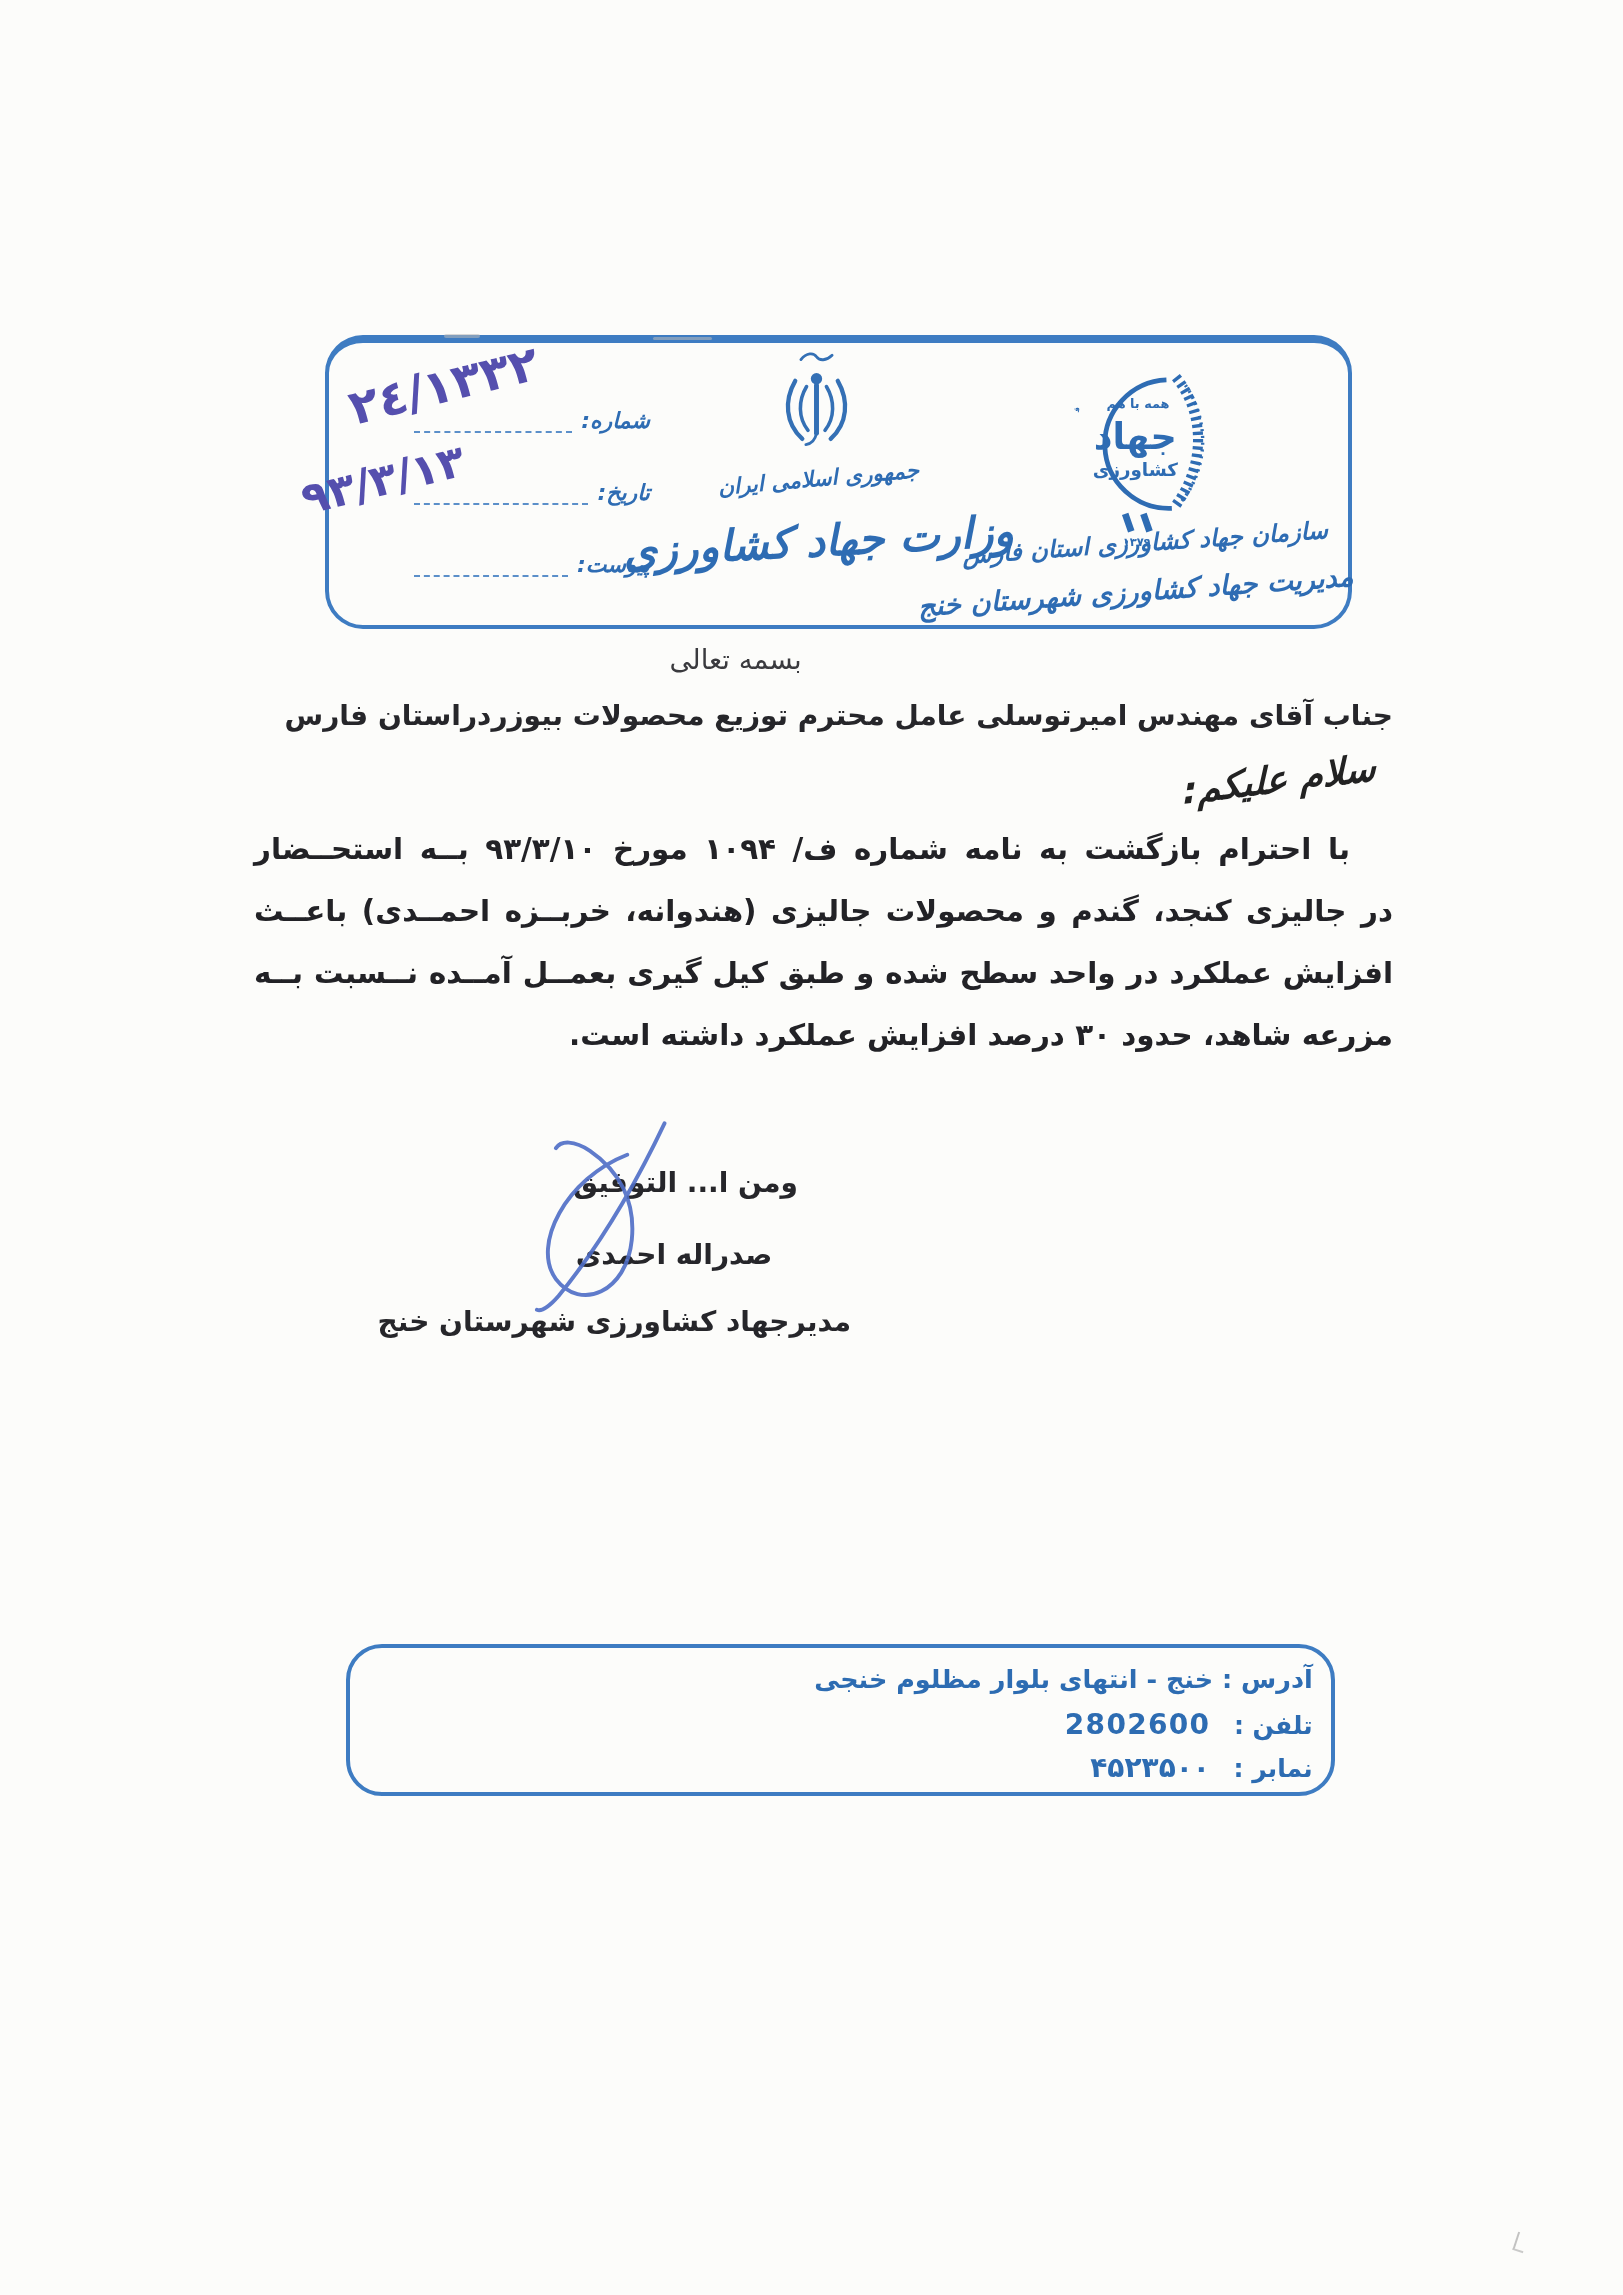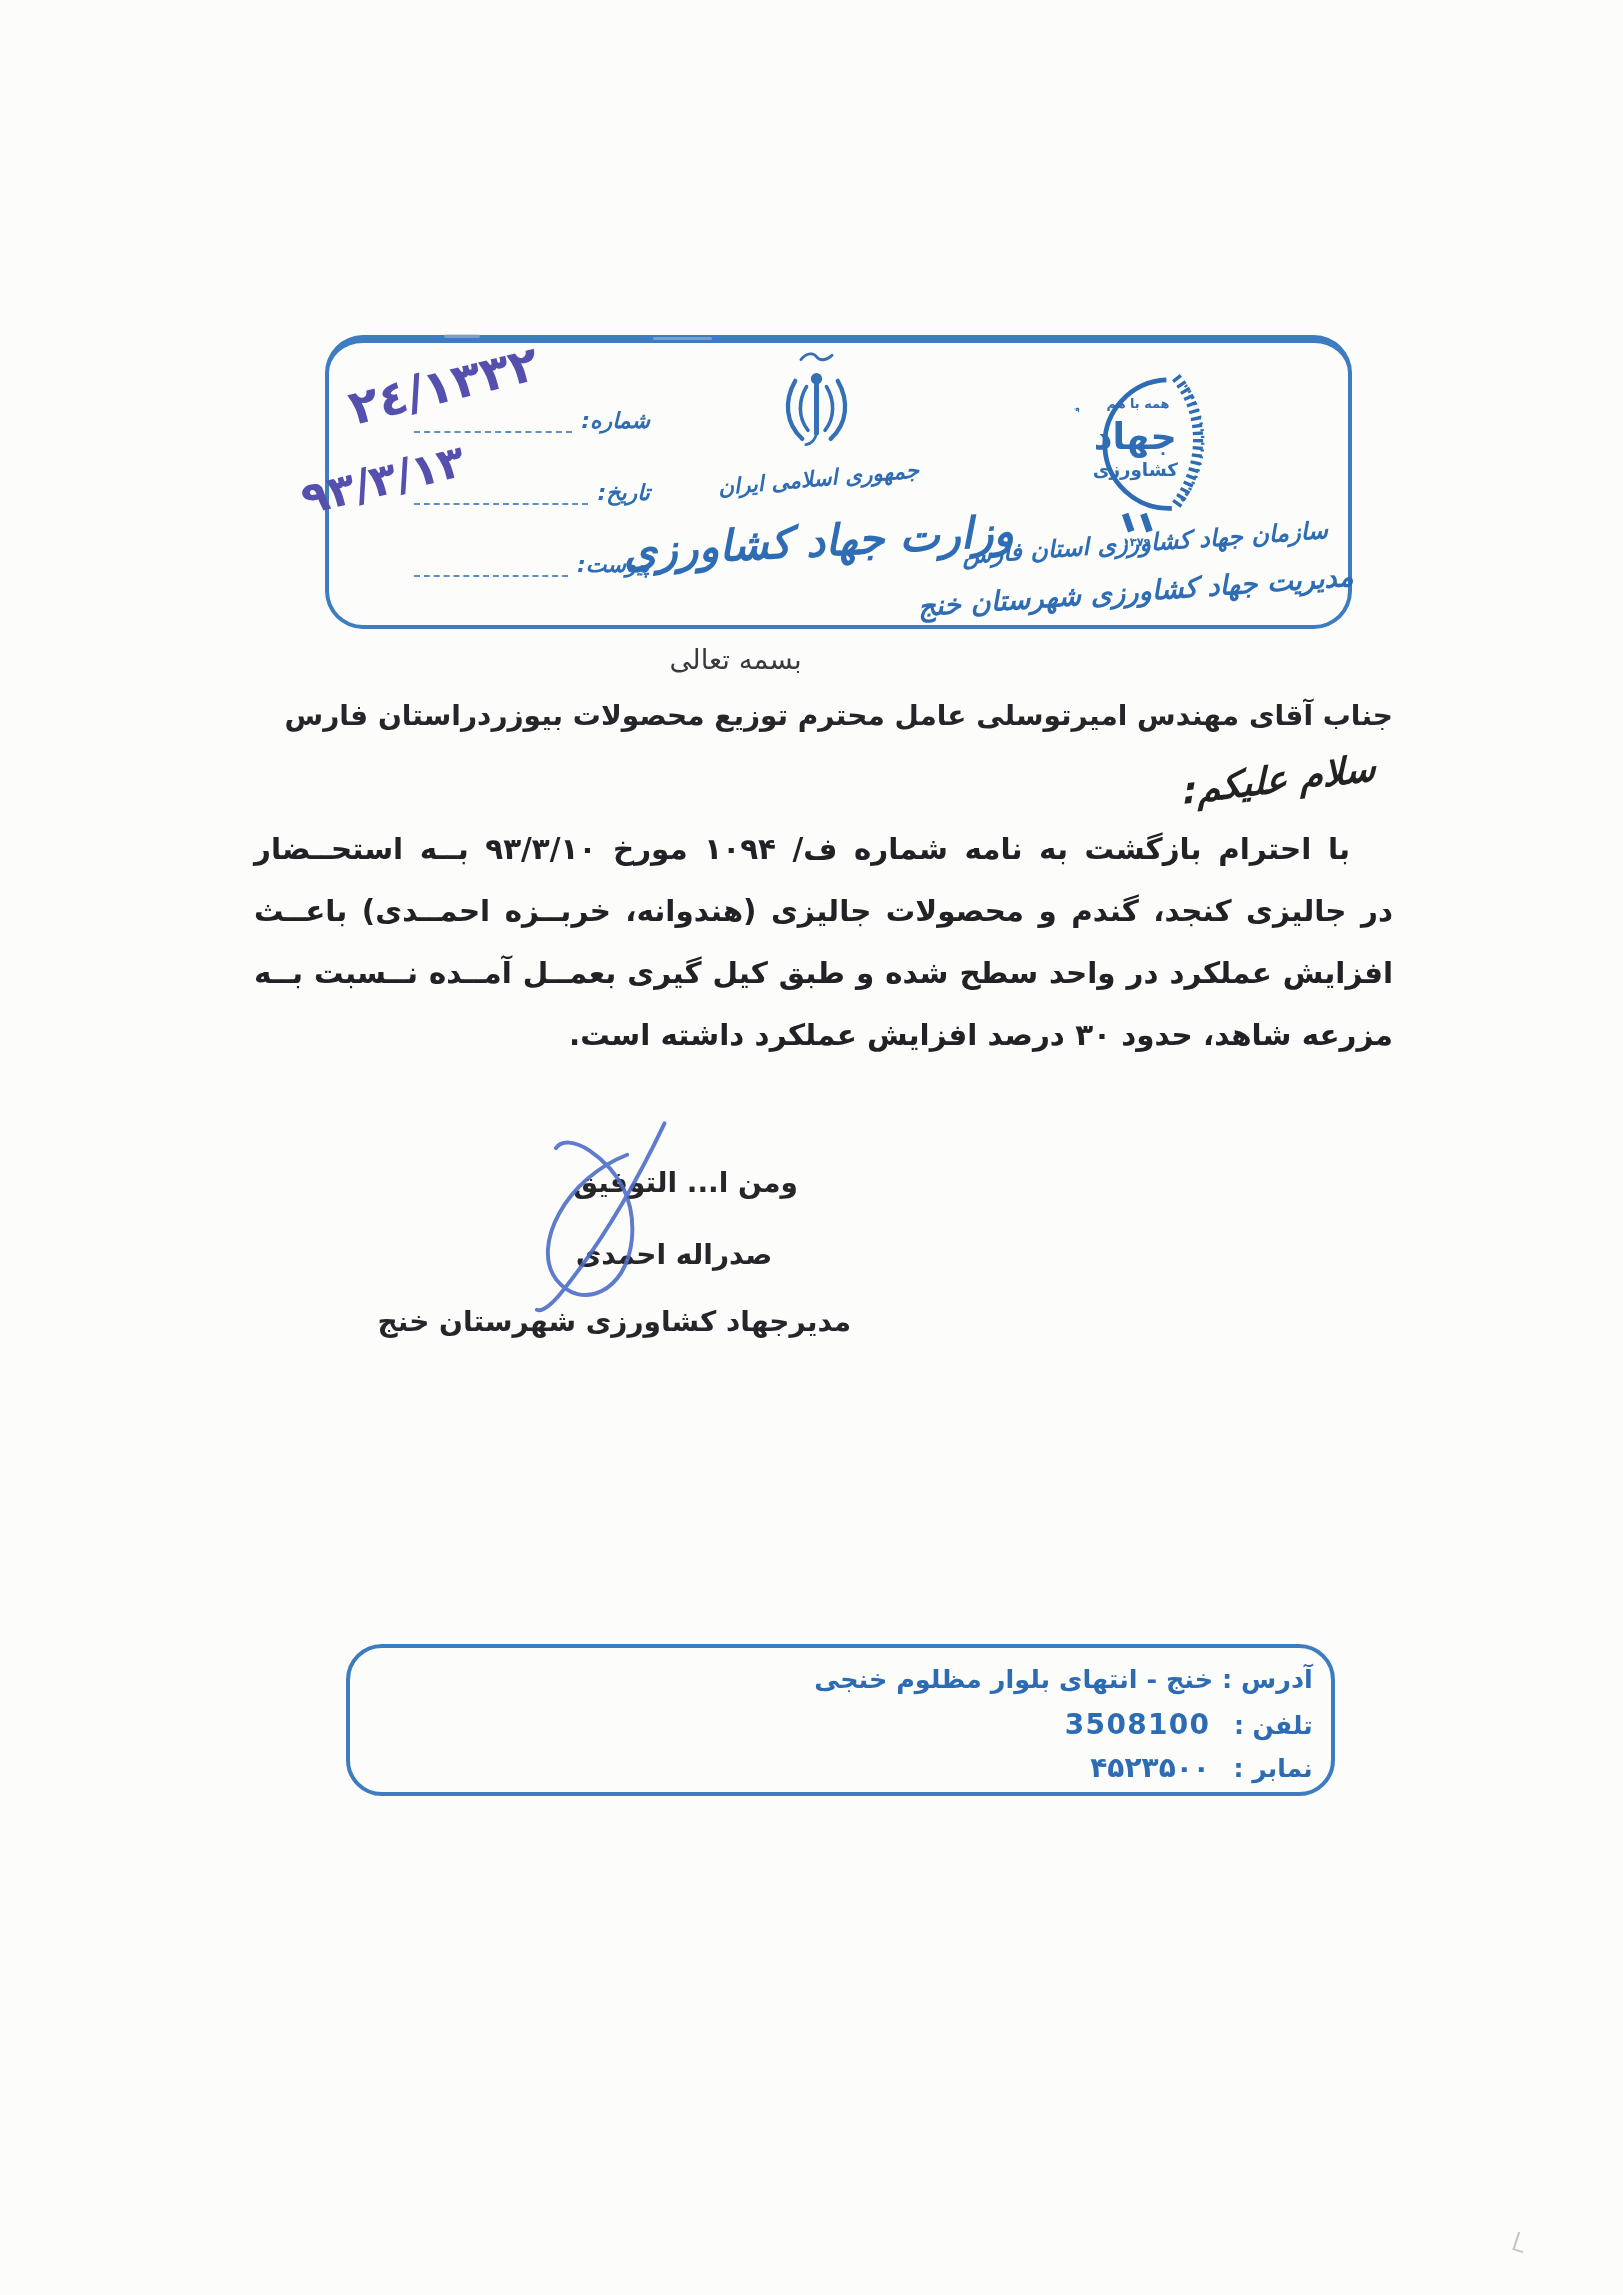--- a/index.html
+++ b/index.html
@@ -193,21 +193,21 @@
   <g fill="none" stroke="#4f6ec7" stroke-width="6" stroke-linecap="round" opacity="0.9">
     <path d="M 300,28 C 262,108 205,210 138,292 C 125,307 112,316 105,313"></path>
     <path d="M 243,76 C 150,112 96,214 134,266 C 172,316 242,286 250,206 C 256,146 230,100 186,70 C 162,54 142,54 134,66"></path>
   </g>
 </svg>
 
 <div class="abs foot-box">
   <div class="foot-address">آدرس : خنج - انتهای بلوار مظلوم خنجی</div>
   <div class="foot-row" style="top:60px;">
     <span class="lbl">تلفن :</span>
-    <span class="num">3508100</span>
+    <span class="num">2802600</span>
   </div>
   <div class="foot-row" style="top:103px;">
     <span class="lbl">نمابر :</span>
     <span class="num">۴۵۲۳۵۰۰</span>
   </div>
 </div>
 
 <div class="abs speck"></div>
 
 

